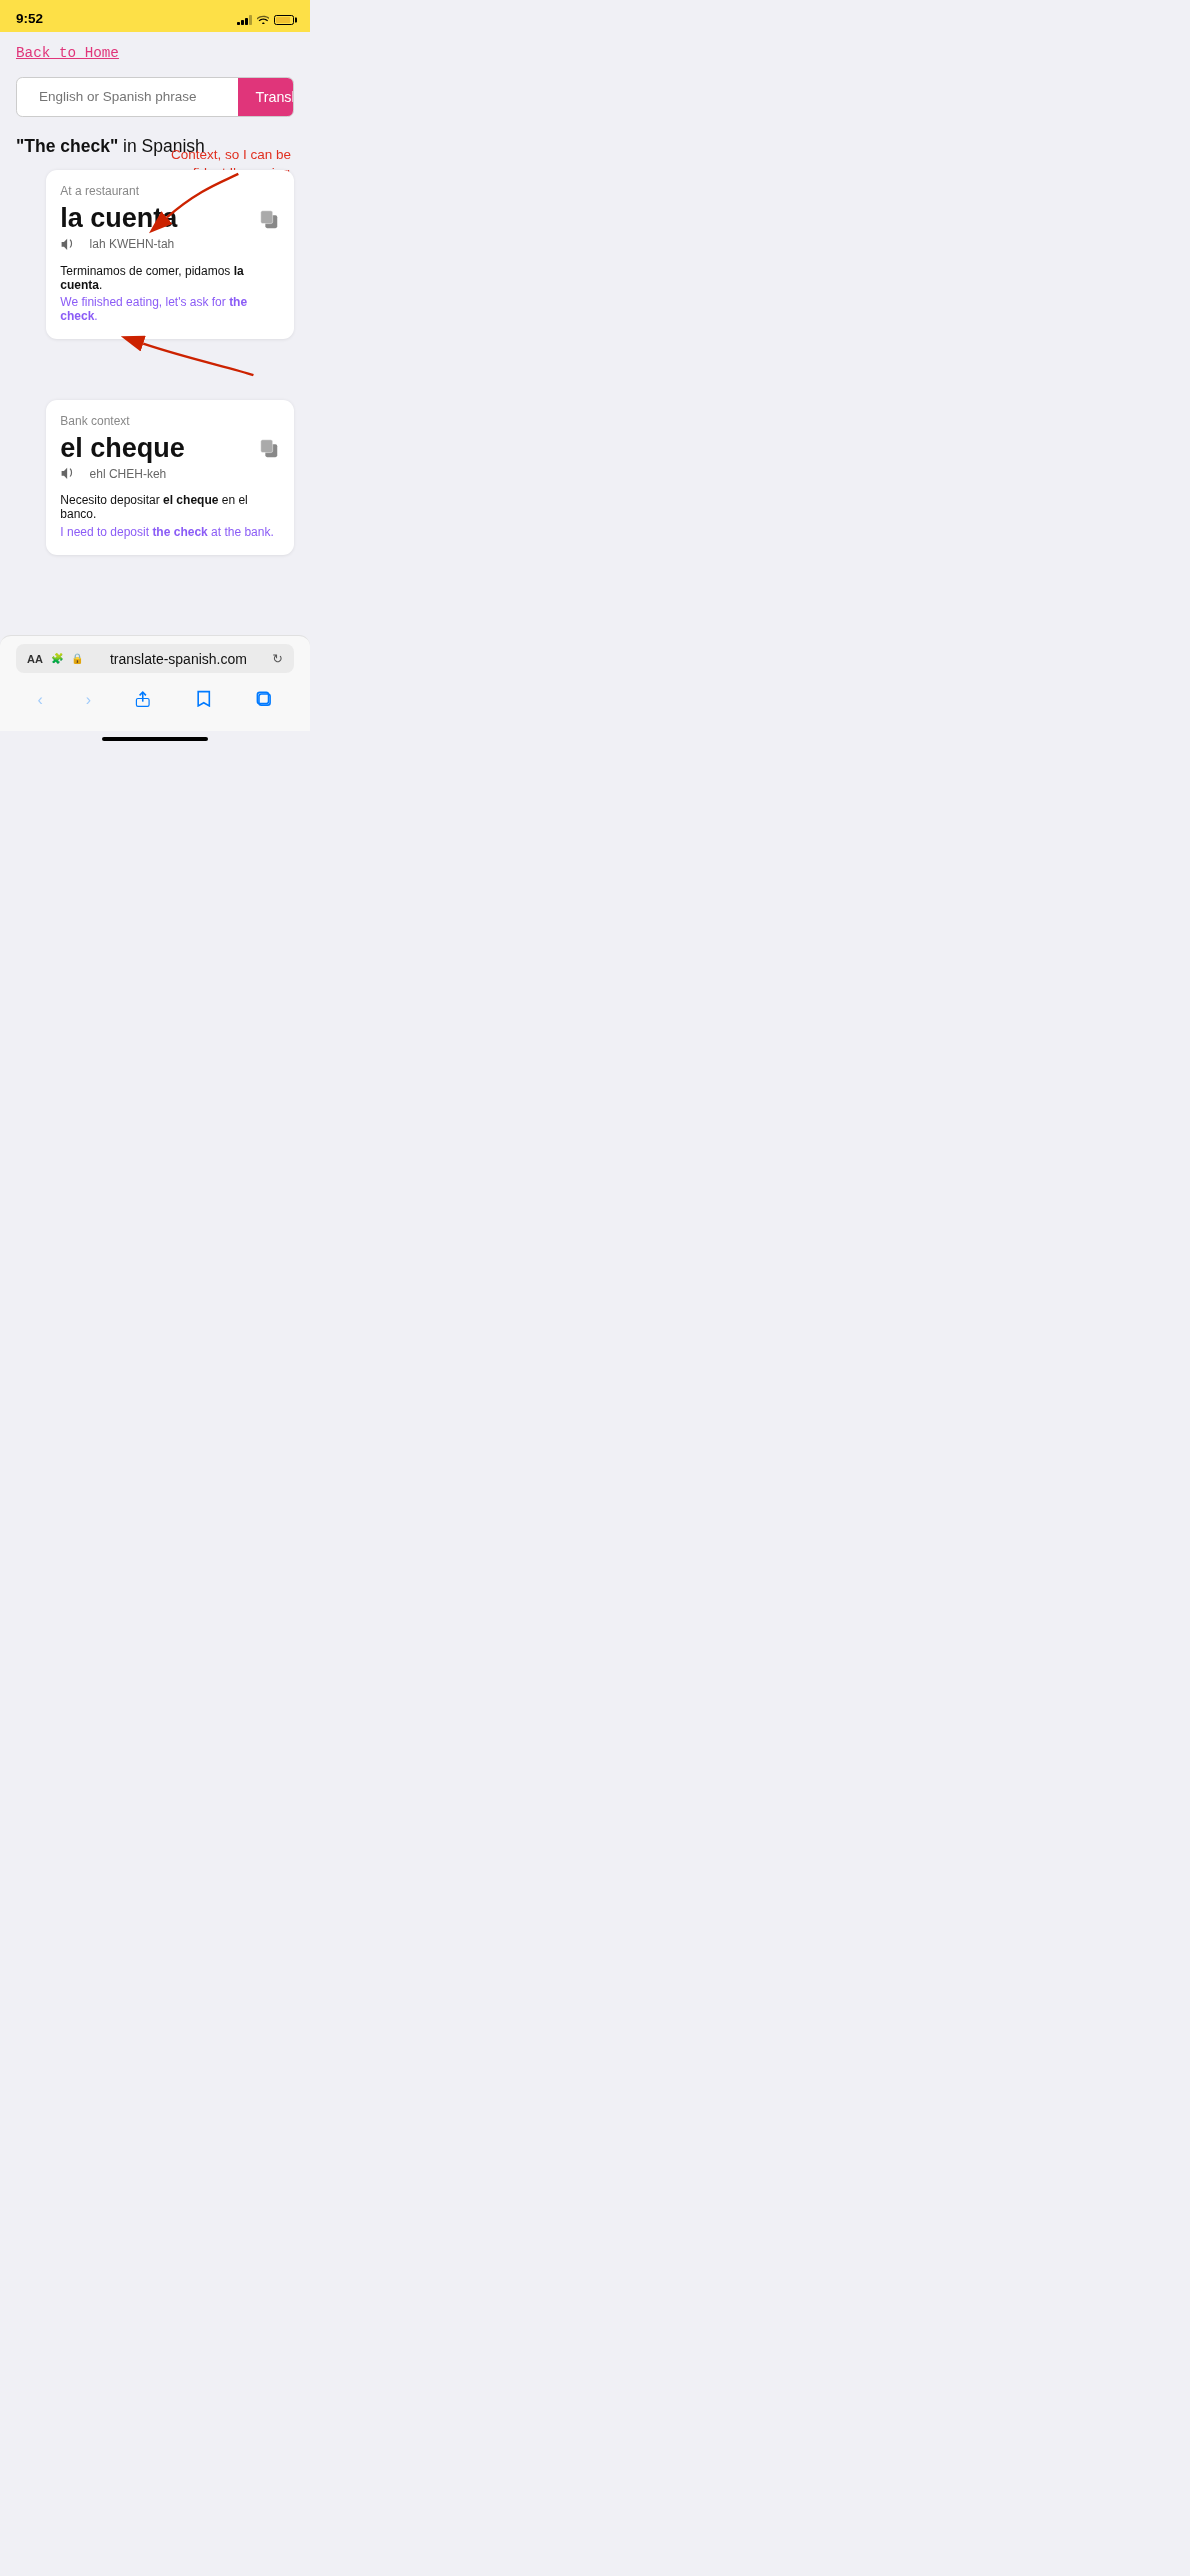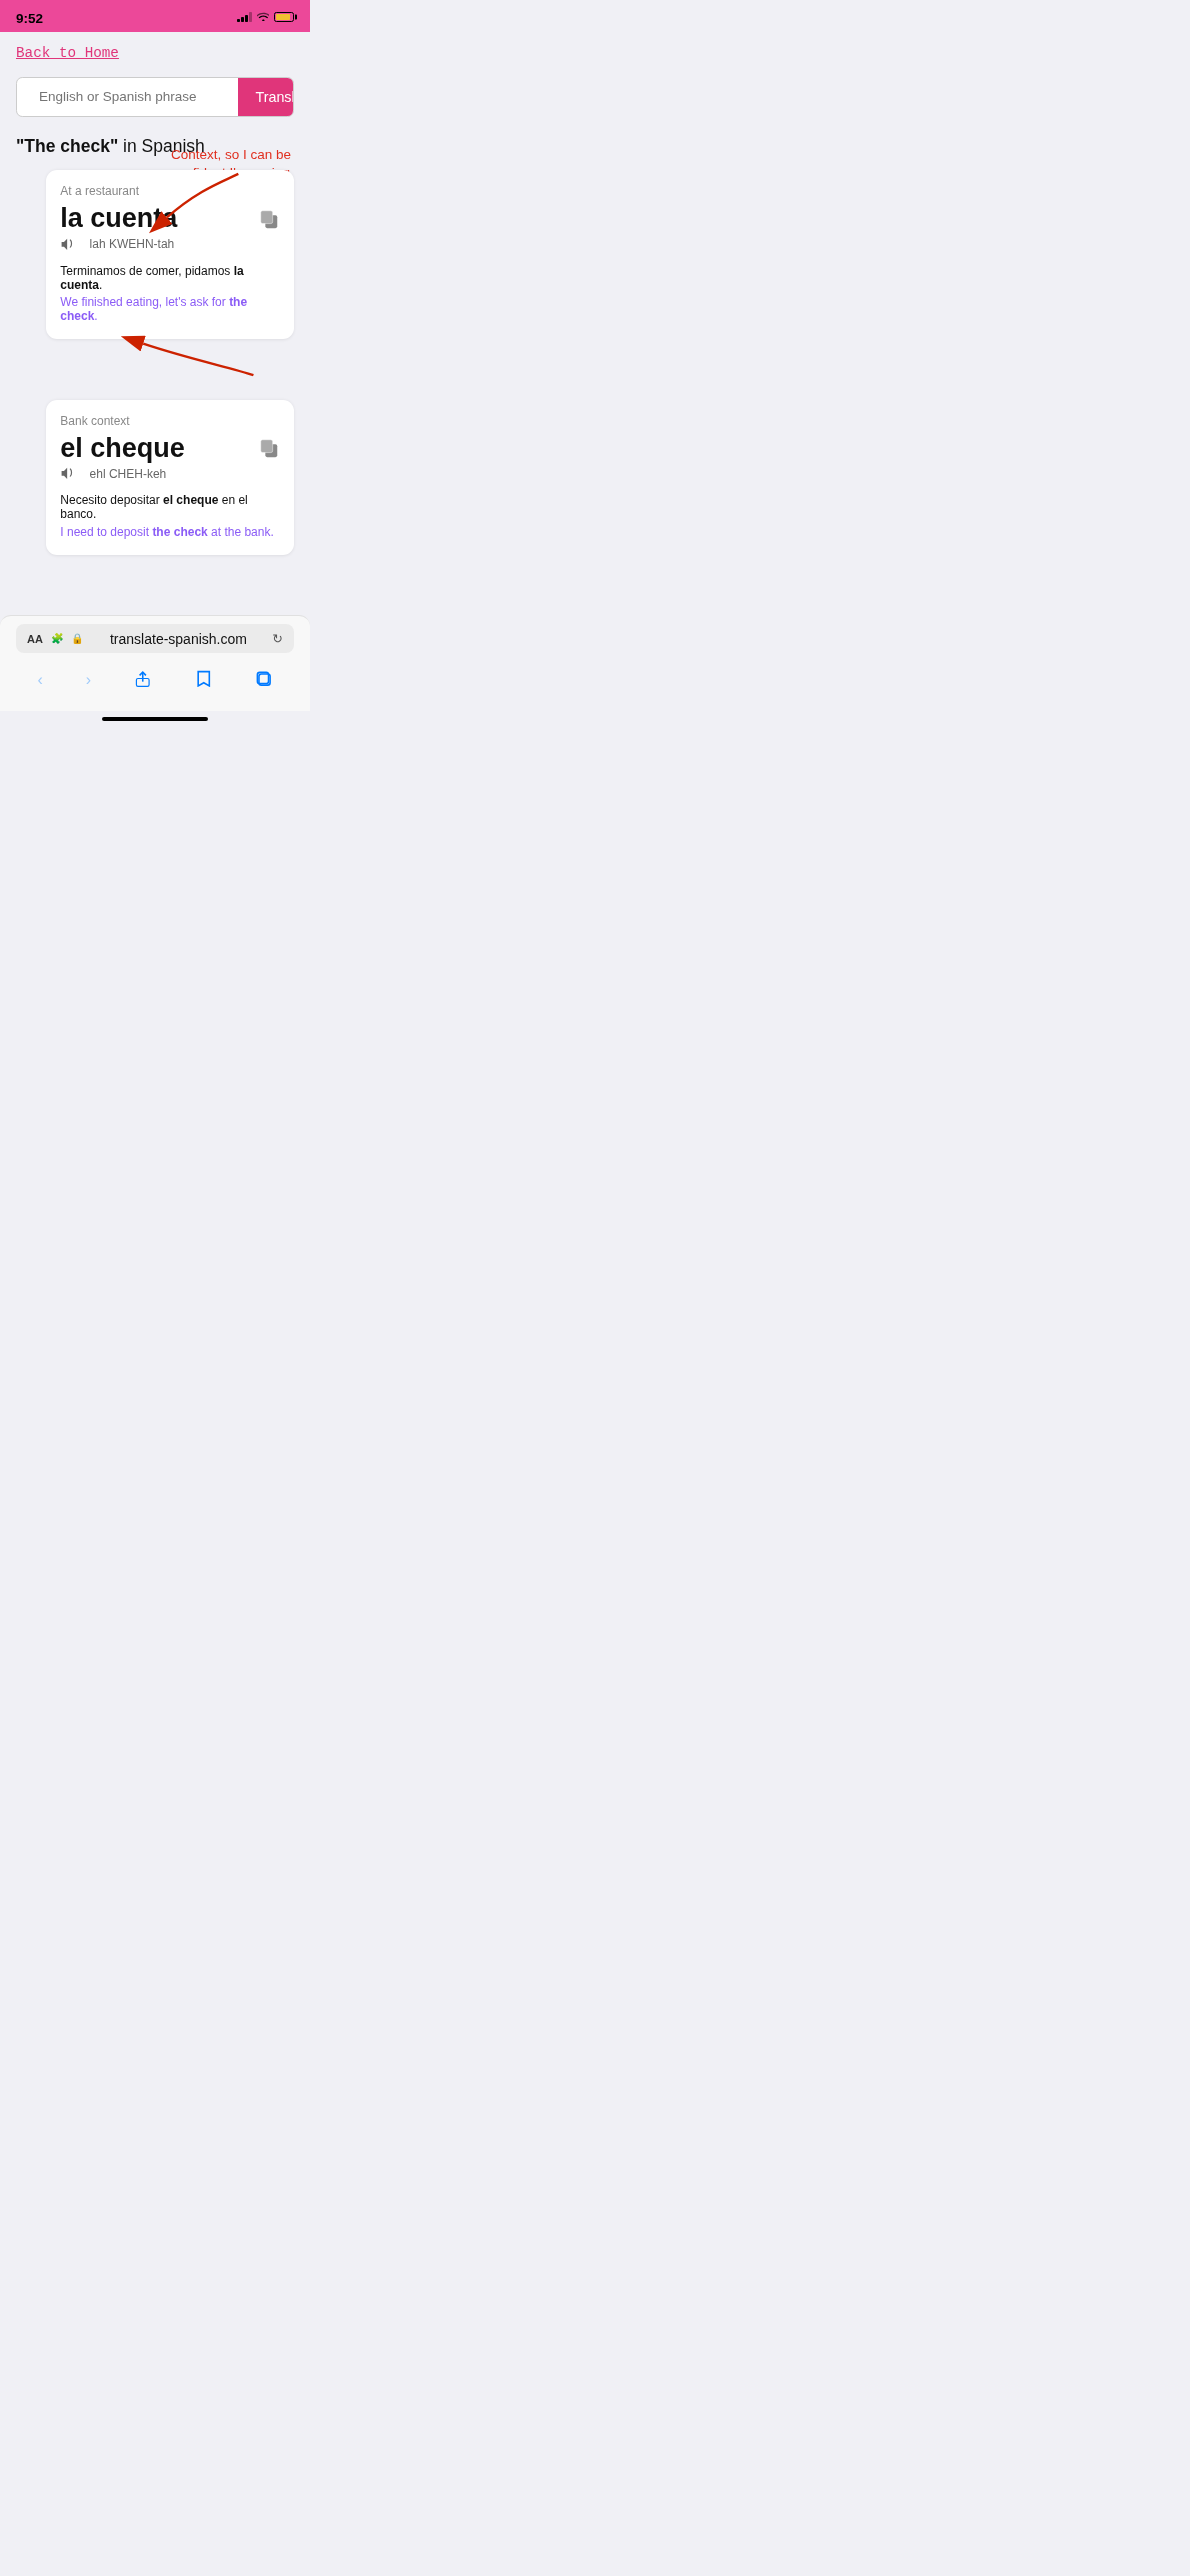--- a/index.html
+++ b/index.html
@@ -10,23 +10,23 @@
       font-family: -apple-system, BlinkMacSystemFont, 'Helvetica Neue', Arial, sans-serif;
       width: 310px;
       min-height: 670px;
       overflow-x: hidden;
     }
 
     
     .status-bar {
       display: flex;
       justify-content: space-between;
-      align-items: flex-start;
+      align-items: flex-end;
       padding: 11px 16px 6.3px 16px;
-      background: #ec4899;
+      background: #fde047;
     }
     .status-time {
       font-size: 13.5px;
       font-weight: 600;
       color: #000;
     }
     .status-icons {
       display: flex;
       align-items: center;
       gap: 4.8px;
@@ -225,21 +225,21 @@
       position: relative;
       margin-bottom: 12.7px;
     }
 
     
     .browser-bar {
       background: #f8f8f8;
       border-top: 0.8px solid #e0e0e0;
       border-radius: 11px 11px 0 0;
       padding: 8px 16px;
-      margin-top: 48px;
+      margin-top: 68px;
     }
 
     .browser-address {
       display: flex;
       align-items: center;
       background: #ebebeb;
       border-radius: 8px;
       padding: 6.3px 11px;
       gap: 8px;
       margin-bottom: 11px;

